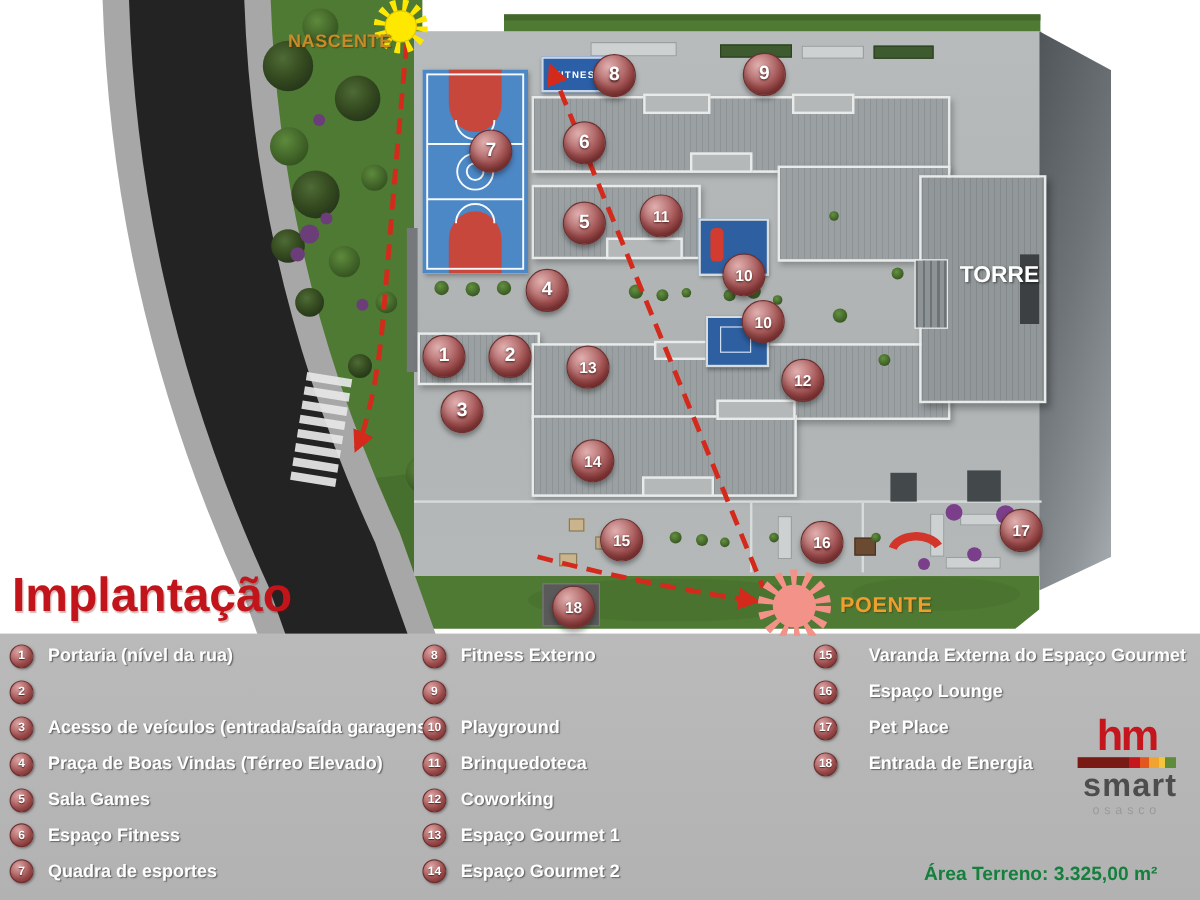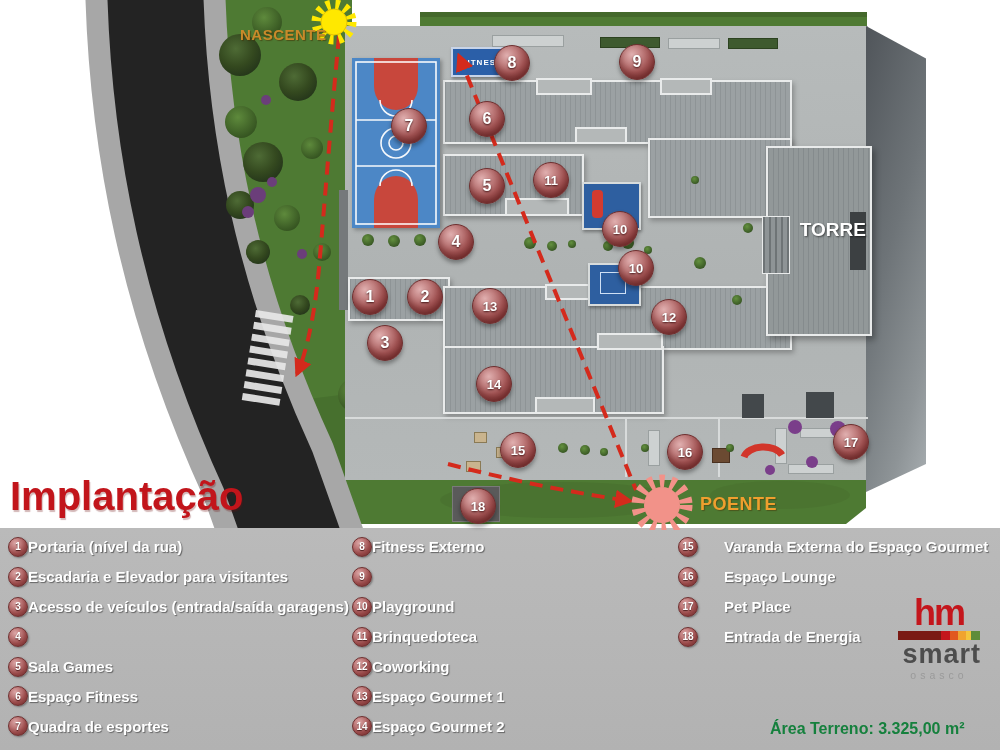--- a/index.html
+++ b/index.html
@@ -73,21 +73,21 @@
   .col-0{left:8px;width:340px;}
   .col-1{left:352px;width:322px;}
   .col-2{left:678px;width:318px;}
   .legend-item{height:29.9px;display:flex;align-items:center;}
   .col-2 .legend-item .legend-label{margin-left:26px;}
   .legend-badge{flex:0 0 18px;width:18px;height:18px;border-radius:50%;
     background:radial-gradient(circle at 35% 28%,#DCA6A6 0%,#BA7474 35%,#994A4A 60%,#742E2E 90%);
     border:1px solid #6E2F2F;box-shadow:1px 1px 2px rgba(70,70,70,.6);
     display:flex;align-items:center;justify-content:center;
     color:#fff;font-weight:bold;font-size:10px;text-shadow:0 1px 1px rgba(40,0,0,.7);}
-  .legend-label{color:#fff;font-weight:bold;font-size:15px;
+  .legend-label{margin-left:12px;color:#fff;font-weight:bold;font-size:15px;
                 text-shadow:1px 1px 1px rgba(85,85,85,.85);white-space:nowrap;}
 
   
   .logo{left:897px;top:596px;width:84px;z-index:7;text-align:center;}
   .logo-hm{font-size:36px;line-height:.92;font-weight:bold;color:#C4161C;letter-spacing:-2px;}
   .logo-bar{width:82px;height:9px;margin:2px auto 1px auto;
     background:linear-gradient(to right,#7A1A14 0 52%,#C4161C 52% 63%,#E1571E 63% 73%,
                #F0A32F 73% 83%,#F3C53D 83% 89%,#5E8C3A 89% 100%);}
   .logo-smart{font-size:27px;font-weight:bold;color:#4D4D4D;letter-spacing:1px;line-height:1;text-align:right;}
   .logo-city{font-size:10.5px;color:#9A9A9A;letter-spacing:4px;line-height:1.4;}
@@ -353,28 +353,28 @@
 
   <div class="abs legend-band"></div>
   <div id="legend-cols">
       <div class="legend-col col-0">
         <div class="legend-item">
           <span class="legend-badge">1</span>
           <span class="legend-label">Portaria (nível da rua)</span>
         </div>
         <div class="legend-item">
           <span class="legend-badge">2</span>
-          <span class="legend-label">Escadaria e Elevador para visitantes</span>
         </div>
         <div class="legend-item">
           <span class="legend-badge">3</span>
           <span class="legend-label">Acesso de veículos (entrada/saída garagens)</span>
         </div>
         <div class="legend-item">
           <span class="legend-badge">4</span>
+          <span class="legend-label">Praça de Boas Vindas (Térreo Elevado)</span>
         </div>
         <div class="legend-item">
           <span class="legend-badge">5</span>
           <span class="legend-label">Sala Games</span>
         </div>
         <div class="legend-item">
           <span class="legend-badge">6</span>
           <span class="legend-label">Espaço Fitness</span>
         </div>
         <div class="legend-item">

